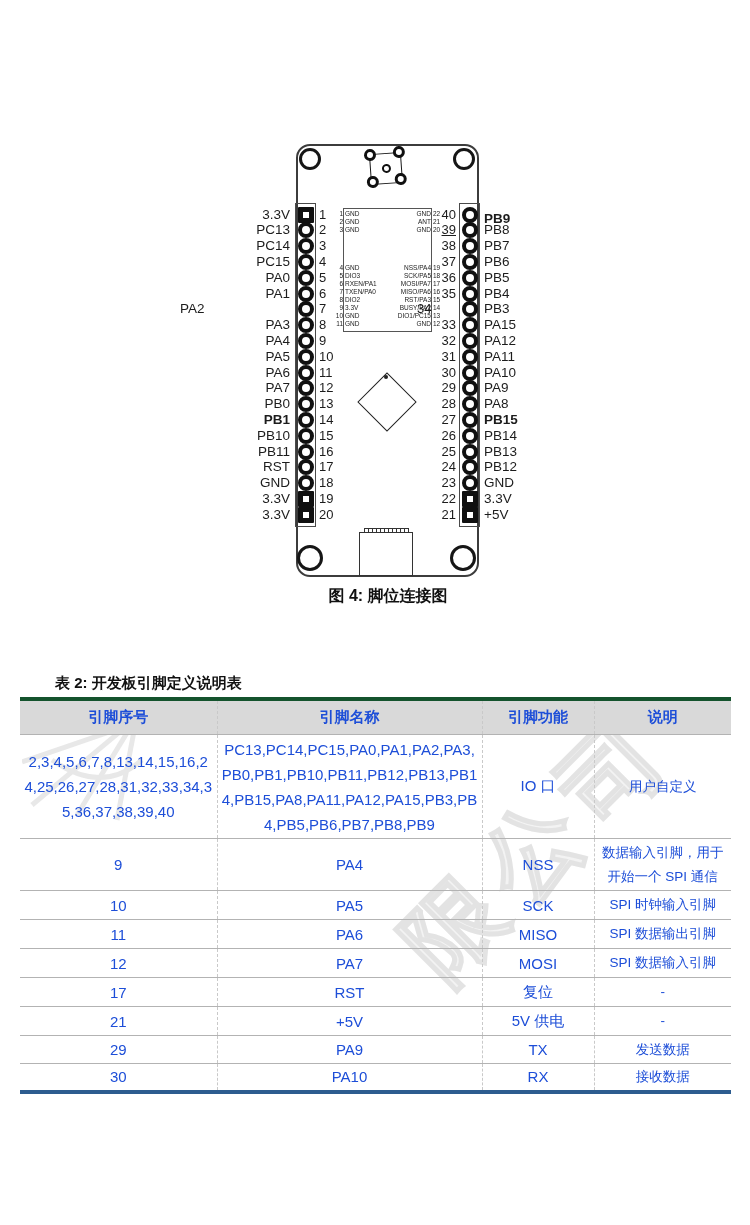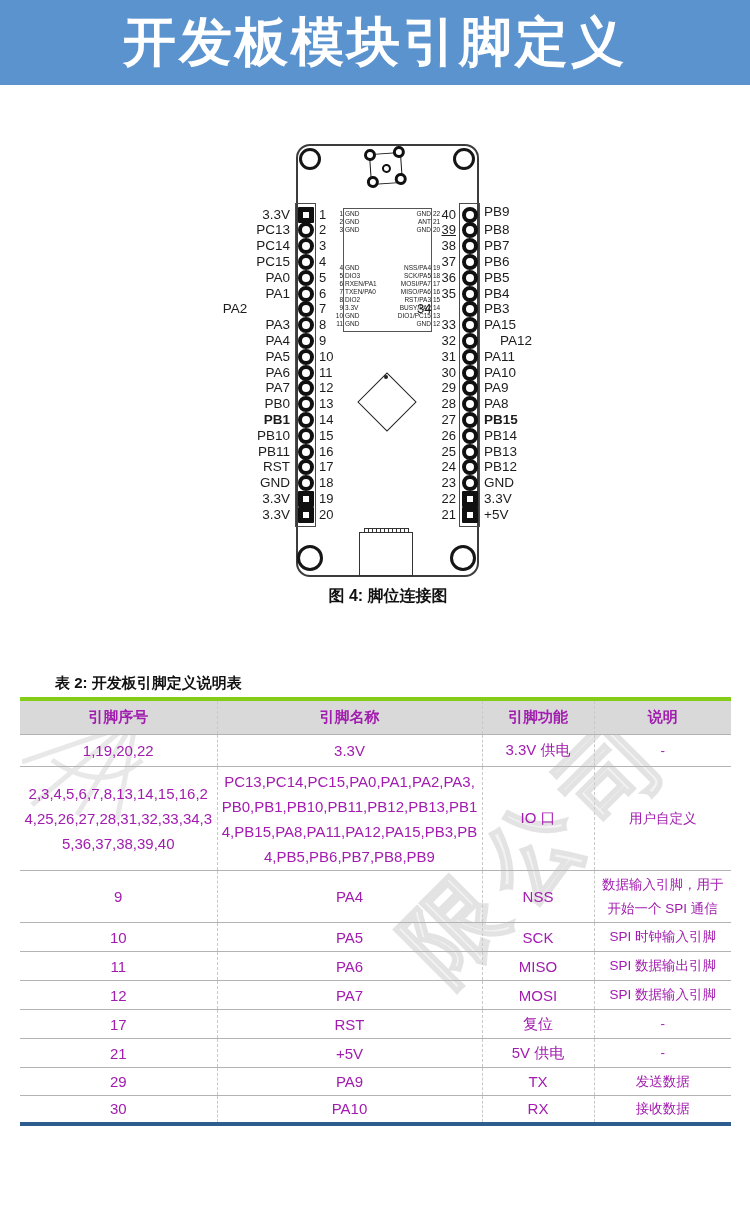--- a/index.html
+++ b/index.html
@@ -54,38 +54,35 @@
   .wm-text{position:absolute;left:468px;top:880px;width:500px;
     font-size:96px;font-weight:bold;letter-spacing:14px;
     color:rgba(140,140,140,0.10);-webkit-text-stroke:2px #e3e3e3;
     transform:rotate(-45deg);transform-origin:0 100%;pointer-events:none;}
   .wm-fan{position:absolute;left:22px;top:700px;pointer-events:none;}
 
   
   .tbl-title{position:absolute;left:55px;top:674px;font-size:15px;font-weight:bold;color:#111;}
   .tblwrap{position:absolute;left:20px;top:697px;width:711px;}
   table.def{width:711px;table-layout:fixed;border-collapse:collapse;
-    border-top:4px solid #84cc16;border-bottom:4px solid #2D5C8F;
-    font-size:15px;color:#a21caf;}
+    border-top:4px solid #14532d;border-bottom:4px solid #2D5C8F;
+    font-size:15px;color:#1d4ed8;}
   table.def th{background:#D9D9D9;font-weight:bold;height:33px;text-align:center;
     vertical-align:middle;padding:0 2px;}
   table.def td{text-align:center;vertical-align:middle;padding:0 3px;
     border-top:1px solid #b3b3b3;background:transparent;box-sizing:border-box;}
   table.def th + th, table.def td + td{border-left:1px dashed #c9c9c9;}
   td.break{word-break:break-all;line-height:25px;}
   td.c4{font-size:13.5px;line-height:24px;padding:0 1px;}
 </style>
 </head>
 <body>
 
 <div id="page">
 
-  <div class="banner" style="background:#5B93CE;">
-    <h1>开发板模块引脚定义</h1>
-  </div>
 
   <svg class="wm-fan" width="150" height="150" viewBox="0 0 150 150">
     <g stroke="#e6e6e6" stroke-width="5" fill="none" opacity="0.9">
       <path d="M130,5 L10,105"></path>
         <path d="M125,0 L55,115"></path>
         <path d="M118,0 L95,120"></path>
       <path d="M128,18 L0,62"></path>
         <path d="M30,60 Q80,95 120,60"></path>
     </g>
   </svg>
@@ -132,21 +129,21 @@
         <div class="pnum" style="left: 319px; top: 238.1px; width: 30px;">3</div>
         <div class="plabel" style="left: 180px; top: 253.9px; width: 110px; text-align: right;">PC15</div>
         <div class="pin circle" style="left: 297.5px; top: 253.9px;"></div>
         <div class="pnum" style="left: 319px; top: 253.9px; width: 30px;">4</div>
         <div class="plabel" style="left: 180px; top: 269.7px; width: 110px; text-align: right;">PA0</div>
         <div class="pin circle" style="left: 297.5px; top: 269.7px;"></div>
         <div class="pnum" style="left: 319px; top: 269.7px; width: 30px;">5</div>
         <div class="plabel" style="left: 180px; top: 285.5px; width: 110px; text-align: right;">PA1</div>
         <div class="pin circle" style="left: 297.5px; top: 285.5px;"></div>
         <div class="pnum" style="left: 319px; top: 285.5px; width: 30px;">6</div>
-        <div class="plabel" style="left: 180px; top: 301.3px; width: 110px; text-align: center;">PA2</div>
+        <div class="plabel" style="left: 180px; top: 301.3px; width: 110px; text-align: left;">PA2</div>
         <div class="pin circle" style="left: 297.5px; top: 301.3px;"></div>
         <div class="pnum" style="left: 319px; top: 301.3px; width: 30px;">7</div>
         <div class="plabel" style="left: 180px; top: 317.1px; width: 110px; text-align: right;">PA3</div>
         <div class="pin circle" style="left: 297.5px; top: 317.1px;"></div>
         <div class="pnum" style="left: 319px; top: 317.1px; width: 30px;">8</div>
         <div class="plabel" style="left: 180px; top: 332.9px; width: 110px; text-align: right;">PA4</div>
         <div class="pin circle" style="left: 297.5px; top: 332.9px;"></div>
         <div class="pnum" style="left: 319px; top: 332.9px; width: 30px;">9</div>
         <div class="plabel" style="left: 180px; top: 348.7px; width: 110px; text-align: right;">PA5</div>
         <div class="pin circle" style="left: 297.5px; top: 348.7px;"></div>
@@ -176,21 +173,21 @@
         <div class="pin circle" style="left: 297.5px; top: 475.1px;"></div>
         <div class="pnum" style="left: 319px; top: 475.1px; width: 30px;">18</div>
         <div class="plabel" style="left: 180px; top: 490.9px; width: 110px; text-align: right;">3.3V</div>
         <div class="pin square" style="left: 297.5px; top: 490.9px;"></div>
         <div class="pnum" style="left: 319px; top: 490.9px; width: 30px;">19</div>
         <div class="plabel" style="left: 180px; top: 506.7px; width: 110px; text-align: right;">3.3V</div>
         <div class="pin square" style="left: 297.5px; top: 506.7px;"></div>
         <div class="pnum" style="left: 319px; top: 506.7px; width: 30px;">20</div>
         <div class="pnum" style="left: 417px; top: 206.5px; width: 39px; text-align: right;">40</div>
         <div class="pin circle" style="left: 461.5px; top: 206.5px;"></div>
-        <div class="plabel" style="left: 484px; top: 204px; width: 110px;">PB9</div>
+        <div class="plabel" style="left: 484px; top: 211px; width: 110px; font-weight: bold;">PB9</div>
         <div class="pnum" style="left: 417px; top: 222.3px; width: 39px; text-align: right; text-decoration: underline;">39</div>
         <div class="pin circle" style="left: 461.5px; top: 222.3px;"></div>
         <div class="plabel" style="left: 484px; top: 222.3px; width: 110px;">PB8</div>
         <div class="pnum" style="left: 417px; top: 238.1px; width: 39px; text-align: right;">38</div>
         <div class="pin circle" style="left: 461.5px; top: 238.1px;"></div>
         <div class="plabel" style="left: 484px; top: 238.1px; width: 110px;">PB7</div>
         <div class="pnum" style="left: 417px; top: 253.9px; width: 39px; text-align: right;">37</div>
         <div class="pin circle" style="left: 461.5px; top: 253.9px;"></div>
         <div class="plabel" style="left: 484px; top: 253.9px; width: 110px;">PB6</div>
         <div class="pnum" style="left: 417px; top: 269.7px; width: 39px; text-align: right;">36</div>
@@ -200,21 +197,21 @@
         <div class="pin circle" style="left: 461.5px; top: 285.5px;"></div>
         <div class="plabel" style="left: 484px; top: 285.5px; width: 110px;">PB4</div>
         <div class="pnum" style="left: 417px; top: 301.3px; width: 39px; text-align: left;">34</div>
         <div class="pin circle" style="left: 461.5px; top: 301.3px;"></div>
         <div class="plabel" style="left: 484px; top: 301.3px; width: 110px;">PB3</div>
         <div class="pnum" style="left: 417px; top: 317.1px; width: 39px; text-align: right;">33</div>
         <div class="pin circle" style="left: 461.5px; top: 317.1px;"></div>
         <div class="plabel" style="left: 484px; top: 317.1px; width: 110px;">PA15</div>
         <div class="pnum" style="left: 417px; top: 332.9px; width: 39px; text-align: right;">32</div>
         <div class="pin circle" style="left: 461.5px; top: 332.9px;"></div>
-        <div class="plabel" style="left: 484px; top: 332.9px; width: 110px; margin-left: 16px;">PA12</div>
+        <div class="plabel" style="left: 484px; top: 332.9px; width: 110px;">PA12</div>
         <div class="pnum" style="left: 417px; top: 348.7px; width: 39px; text-align: right;">31</div>
         <div class="pin circle" style="left: 461.5px; top: 348.7px;"></div>
         <div class="plabel" style="left: 484px; top: 348.7px; width: 110px;">PA11</div>
         <div class="pnum" style="left: 417px; top: 364.5px; width: 39px; text-align: right;">30</div>
         <div class="pin circle" style="left: 461.5px; top: 364.5px;"></div>
         <div class="plabel" style="left: 484px; top: 364.5px; width: 110px;">PA10</div>
         <div class="pnum" style="left: 417px; top: 380.3px; width: 39px; text-align: right;">29</div>
         <div class="pin circle" style="left: 461.5px; top: 380.3px;"></div>
         <div class="plabel" style="left: 484px; top: 380.3px; width: 110px;">PA9</div>
         <div class="pnum" style="left: 417px; top: 396.1px; width: 39px; text-align: right;">28</div>
@@ -334,26 +331,20 @@
         </colgroup>
       <thead>
           <tr id="thead-row">
             <th>引脚序号</th>
             <th>引脚名称</th>
             <th>引脚功能</th>
             <th>说明</th>
           </tr>
         </thead>
       <tbody id="tbody-rows">
-          <tr style="height: 32px;">
-            <td>1,19,20,22</td>
-            <td>3.3V</td>
-            <td>3.3V 供电</td>
-            <td class=" c4">-</td>
-          </tr>
           <tr style="height: 104px;">
             <td class="break">2,3,4,5,6,7,8,13,14,15,16,24,25,26,27,28,31,32,33,34,35,36,37,38,39,40</td>
             <td class="break">PC13,PC14,PC15,PA0,PA1,PA2,PA3,PB0,PB1,PB10,PB11,PB12,PB13,PB14,PB15,PA8,PA11,PA12,PA15,PB3,PB4,PB5,PB6,PB7,PB8,PB9</td>
             <td>IO 口</td>
             <td class=" c4">用户自定义</td>
           </tr>
           <tr style="height: 52px;">
             <td>9</td>
             <td>PA4</td>
             <td>NSS</td>

